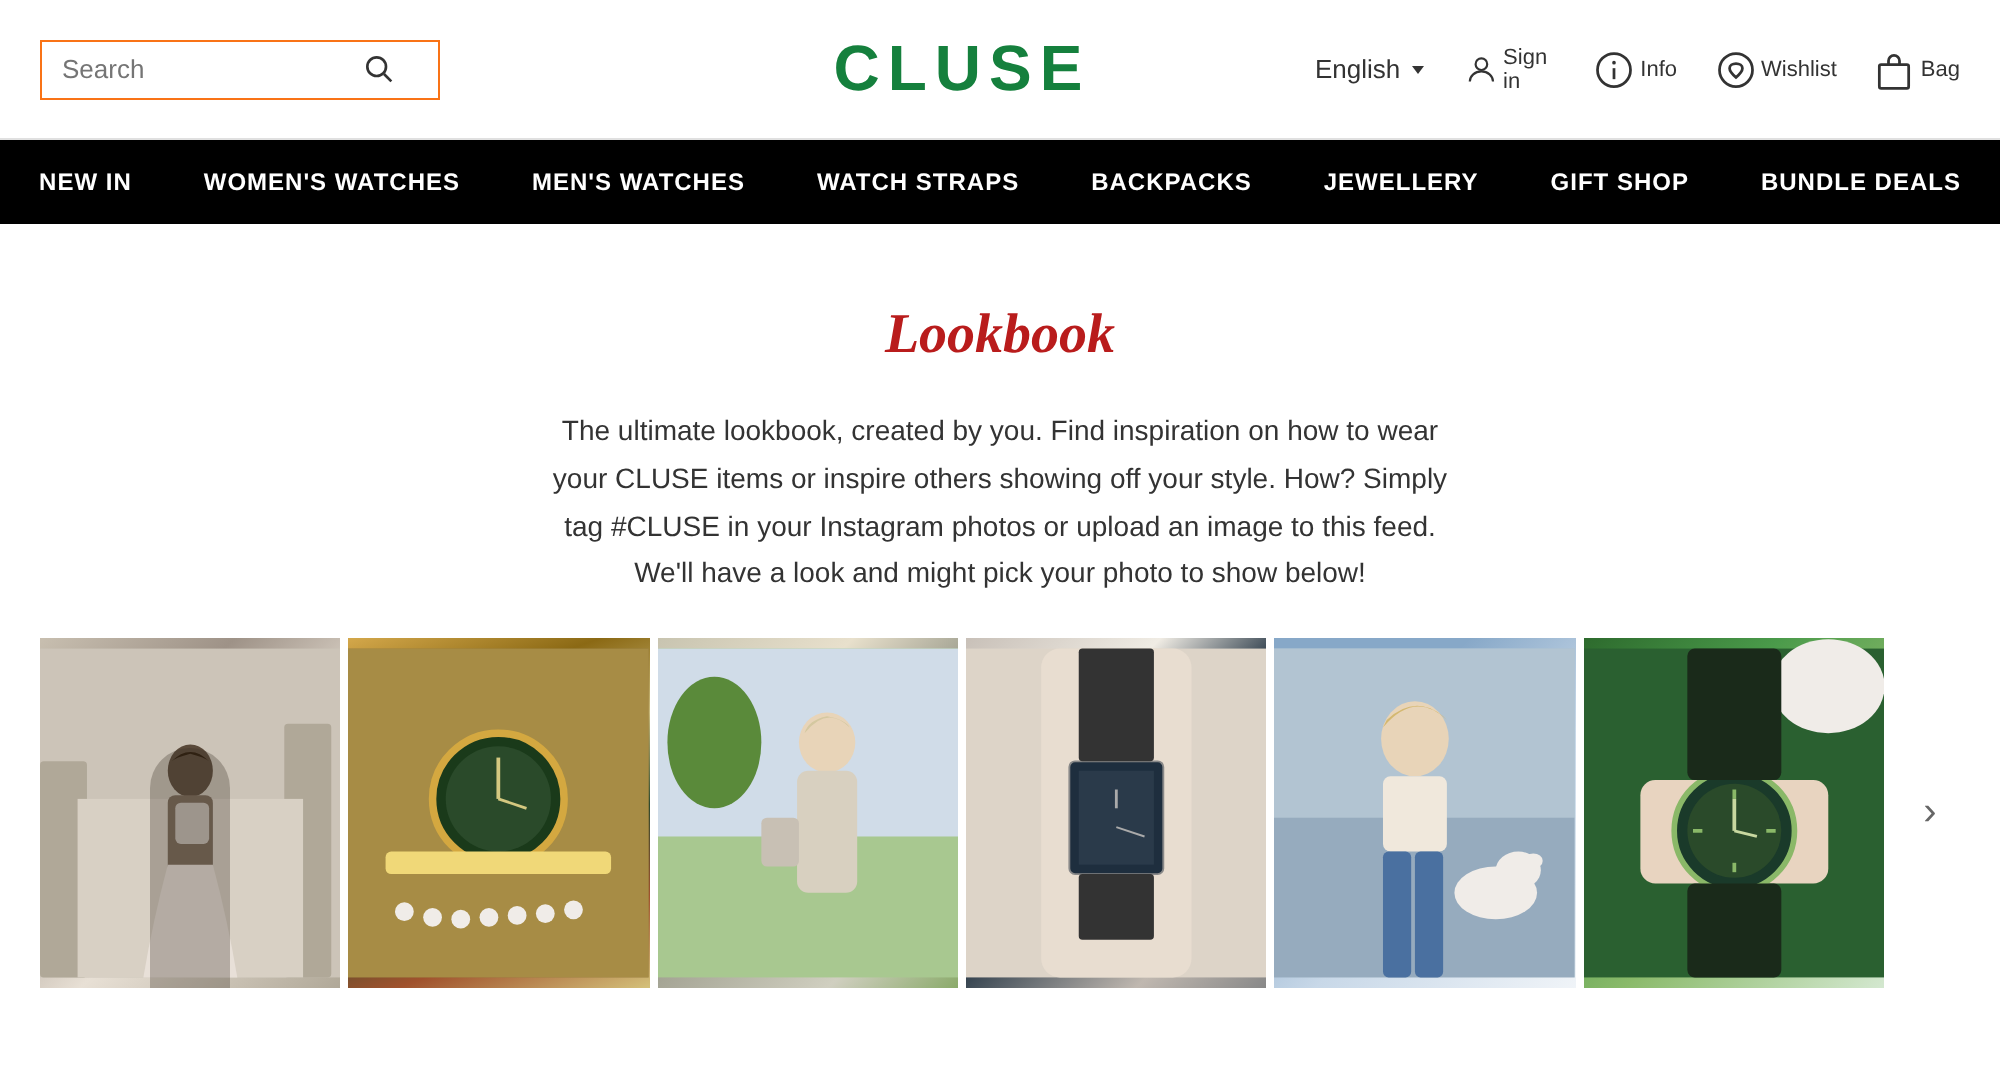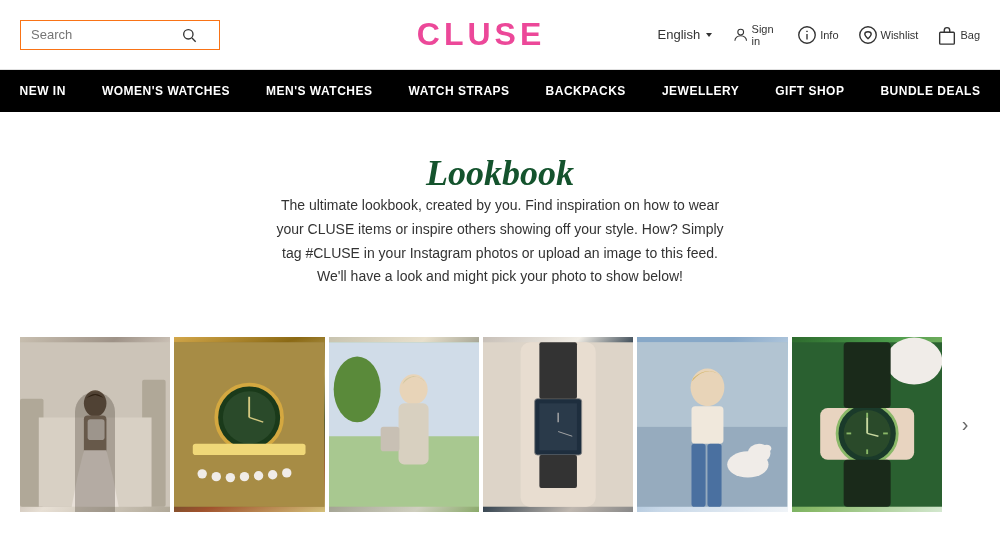--- a/index.html
+++ b/index.html
@@ -39,21 +39,21 @@
       cursor: pointer;
     }
     .header-center {
       flex: 1;
       text-align: center;
     }
     .logo {
       font-size: 32px;
       font-weight: 800;
       letter-spacing: 4px;
-      color: #ec4899;
+      color: #15803d;
       text-transform: uppercase;
     }
     .header-right {
       display: flex;
       align-items: center;
       gap: 18px;
       width: 250px;
       justify-content: flex-end;
       margin-left: 38px;
     }
@@ -93,32 +93,33 @@
       cursor: pointer;
       white-space: nowrap;
     }
 
     
     .main {
       padding: 40px 20px 30px;
     }
     .lookbook-title {
       text-align: center;
-      font-size: 36px;
+      font-size: 28px;
       font-weight: 700;
       font-style: italic;
-      color: #14532d;
+      margin-bottom: 20px;
+      color: #b91c1c;
       font-family: Georgia, serif;
     }
     .lookbook-desc {
       text-align: center;
       font-size: 14px;
       color: #333;
       max-width: 450px;
-      margin: 0 auto 48px;
+      margin: 0 auto 20px;
       line-height: 1.7;
     }
 
     
     .photo-grid-container {
       position: relative;
       display: flex;
       align-items: center;
     }
     .photo-grid {

